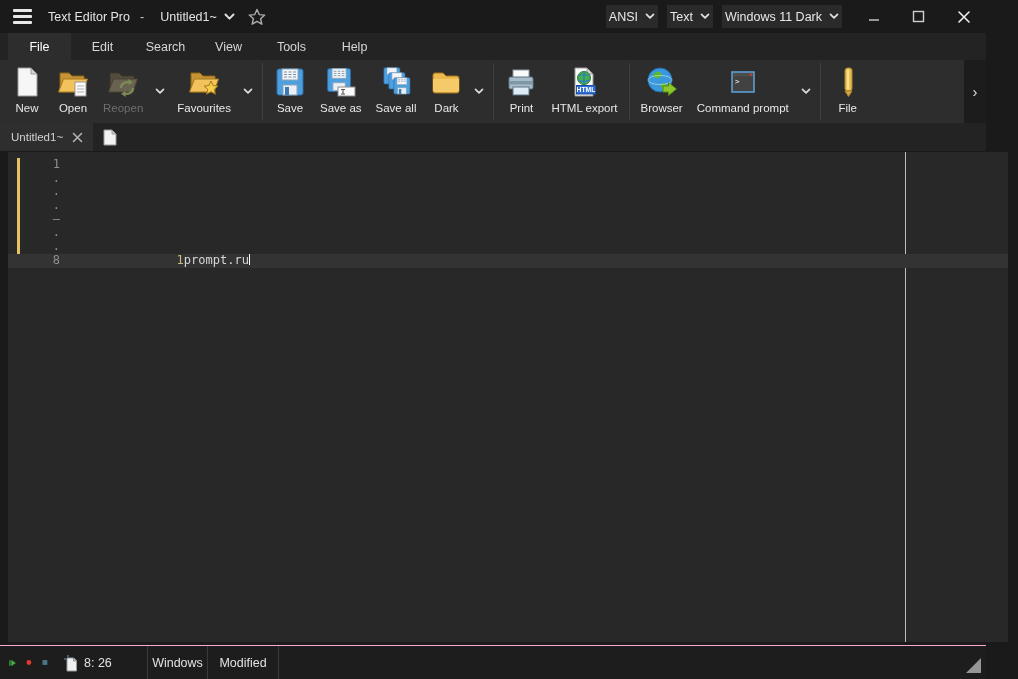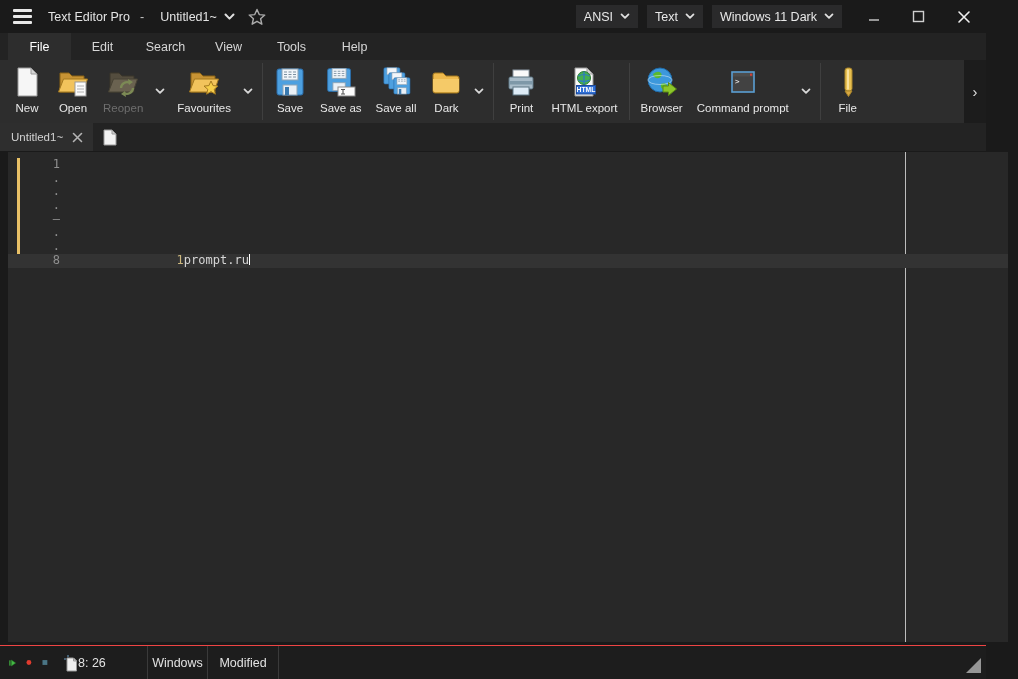--- a/index.html
+++ b/index.html
@@ -1,32 +1,32 @@
 <!DOCTYPE html>
 <html><head>
 <meta charset="utf-8">
 <style>
   * { margin:0; padding:0; box-sizing:border-box; }
   html,body { width:1018px; height:679px; background:#1a1a1a; overflow:hidden;
     font-family:"Liberation Sans", sans-serif; }
-  .window { position:absolute; left:0; top:0; width:986px; height:679px; background:#ef4444; }
+  .window { position:absolute; left:0; top:0; width:986px; height:679px; background:#f9a8d4; }
 
   
   .titlebar { position:absolute; left:0; top:0; width:100%; height:33px;
     background:#1a1a1a; display:flex; align-items:center; color:#e4e4e4; font-size:12.5px; }
   .hamburger { width:44px; height:33px; display:flex; align-items:center; justify-content:center; cursor:pointer; }
   .hamburger div { width:19px; }
   .hamburger div span { display:block; height:2.4px; background:#e8e8e8; margin:3.6px 0; border-radius:1px; }
   .app-title { margin-left:4px; white-space:nowrap; }
   .title-sep { margin:0 10px; color:#c8c8c8; }
   .doc-btn { display:flex; align-items:center; gap:7px; padding:4px 6px; cursor:pointer; }
   .star-btn { margin-left:6px; display:flex; align-items:center; cursor:pointer; }
   .tb-right { margin-left:auto; display:flex; align-items:center; height:100%; }
   .tb-dd { background:#2a2a2b; height:23px; display:flex; align-items:center; gap:7px;
-    padding:0 8px; margin-right:9px; font-size:12.5px; color:#e8e8e8; cursor:pointer; }
+    padding:0 3px; margin-right:9px; font-size:12.5px; color:#e8e8e8; cursor:pointer; }
   .winbtns { display:flex; height:100%; }
   .winbtn { width:45px; height:33px; display:flex; align-items:center; justify-content:center; cursor:pointer; }
 
   
   .menubar { position:absolute; left:0; top:33px; width:100%; height:27px; background:#232323;
     display:flex; font-size:12.5px; color:#d6d6d6; }
   .menu-item { width:63px; height:27px; display:flex; align-items:center; justify-content:center; cursor:pointer; }
   .menu-item.active { background:#2d2d2d; color:#ffffff; margin-left:8px; }
 
   
@@ -64,21 +64,21 @@
   .gutter-num { width:53px; text-align:right; padding-right:1px; color:#8f8f8f; flex:none; }
   .code-text { white-space:pre; color:#d6d6d6; }
   .code-text .numlit { color:#cdb87e; }
   .caret { display:inline-block; width:1.5px; height:11px; background:#ffffff; vertical-align:-1px; }
 
   
   .statusbar { position:absolute; left:0; top:646px; width:100%; height:33px; background:#1d1d1d;
     display:flex; align-items:stretch; font-size:12.5px; color:#e2e2e2; }
   .sb-macros { display:flex; align-items:center; gap:10px; padding:0 10px 0 9px; width:58px; }
   .sb-cell { display:flex; align-items:center; justify-content:center; border-right:1px solid #3a3a3a; }
-  .sb-pos { width:90px; justify-content:flex-start; padding-left:4px; }
+  .sb-pos { width:90px; justify-content:flex-start; gap:6px; padding-left:4px; }
   .sb-insert { width:60px; }
   .sb-modified { width:71px; }
   .resize-grip { position:absolute; right:5px; bottom:6px; width:0; height:0;
     border-left:15px solid transparent; border-bottom:15px solid #969696; }
 </style>
 </head>
 <body>
 
 <div class="window">
 

